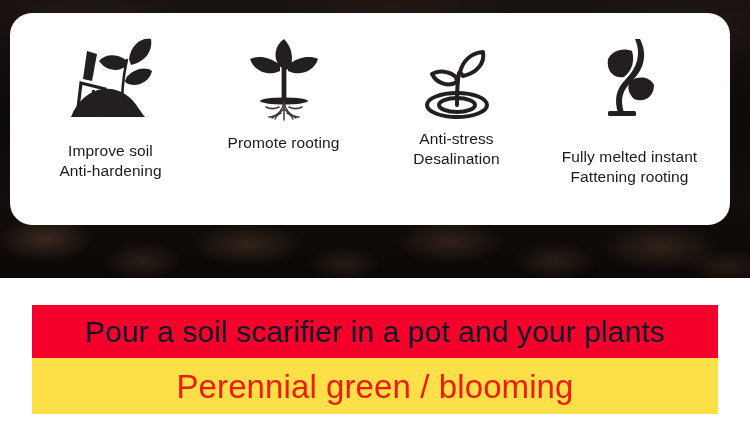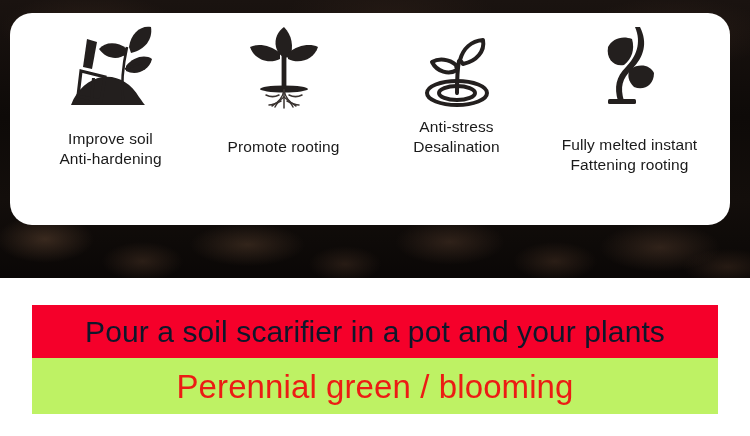--- a/index.html
+++ b/index.html
@@ -54,21 +54,21 @@
 
   .feature-row {
     position: absolute;
     left: 0;
     top: 0;
     width: 100%;
     height: 100%;
     display: flex;
     align-items: flex-start;
     justify-content: space-between;
-    padding: 0 14px;
+    padding: 12px 14px;
     box-sizing: border-box;
   }
 
   .feature {
     width: 25%;
     display: flex;
     flex-direction: column;
     align-items: center;
   }
 
@@ -85,21 +85,21 @@
     color: #1a1a1a;
     font-size: 15.5px;
     line-height: 20px;
     font-family: "Liberation Sans", sans-serif;
     letter-spacing: 0.1px;
   }
   .feature-caption .ln { display: block; white-space: nowrap; }
 
   
   .f1 .feature-caption { margin-top: 8px; }
-  .f2 .feature-caption { margin-top: 16px; }
+  .f2 .feature-caption { margin-top: 0; }
   .f3 .feature-caption { margin-top: -4px; }
   .f4 .feature-caption { margin-top: 14px; }
 
   
   .promo {
     position: absolute;
     left: 32px;
     width: 686px;
     box-sizing: border-box;
     display: flex;
@@ -115,21 +115,21 @@
   .promo-red .promo-text {
     color: #0f172a;
     font-size: 30px;
     line-height: 32px;
     white-space: nowrap;
     letter-spacing: 0.1px;
   }
   .promo-yellow {
     top: 358px;
     height: 56px;
-    background: #bef264;
+    background: #fde047;
   }
   .promo-yellow .promo-text {
     color: #ec1c14;
     font-size: 33px;
     line-height: 35px;
     white-space: nowrap;
     letter-spacing: 0.1px;
   }
   .promo-text { font-family: "Liberation Sans", sans-serif; }
 </style>

